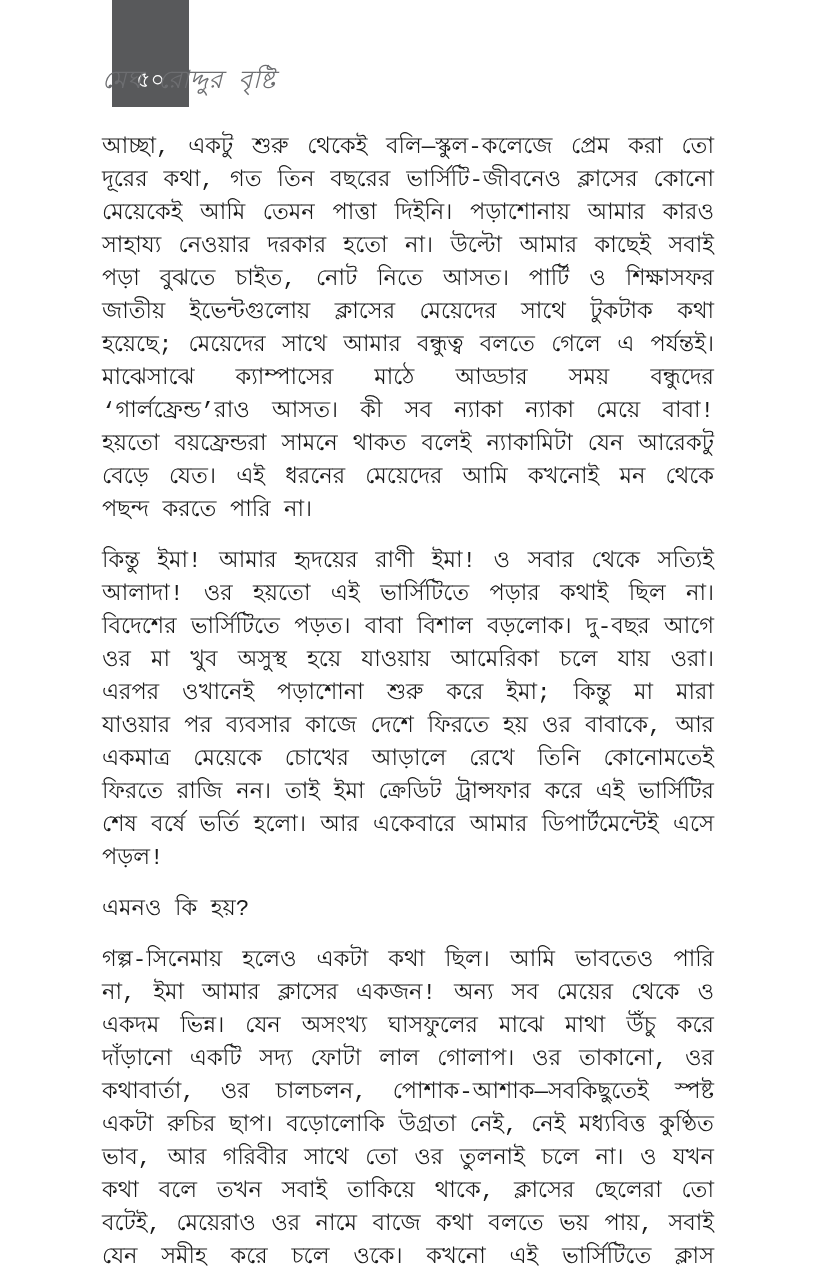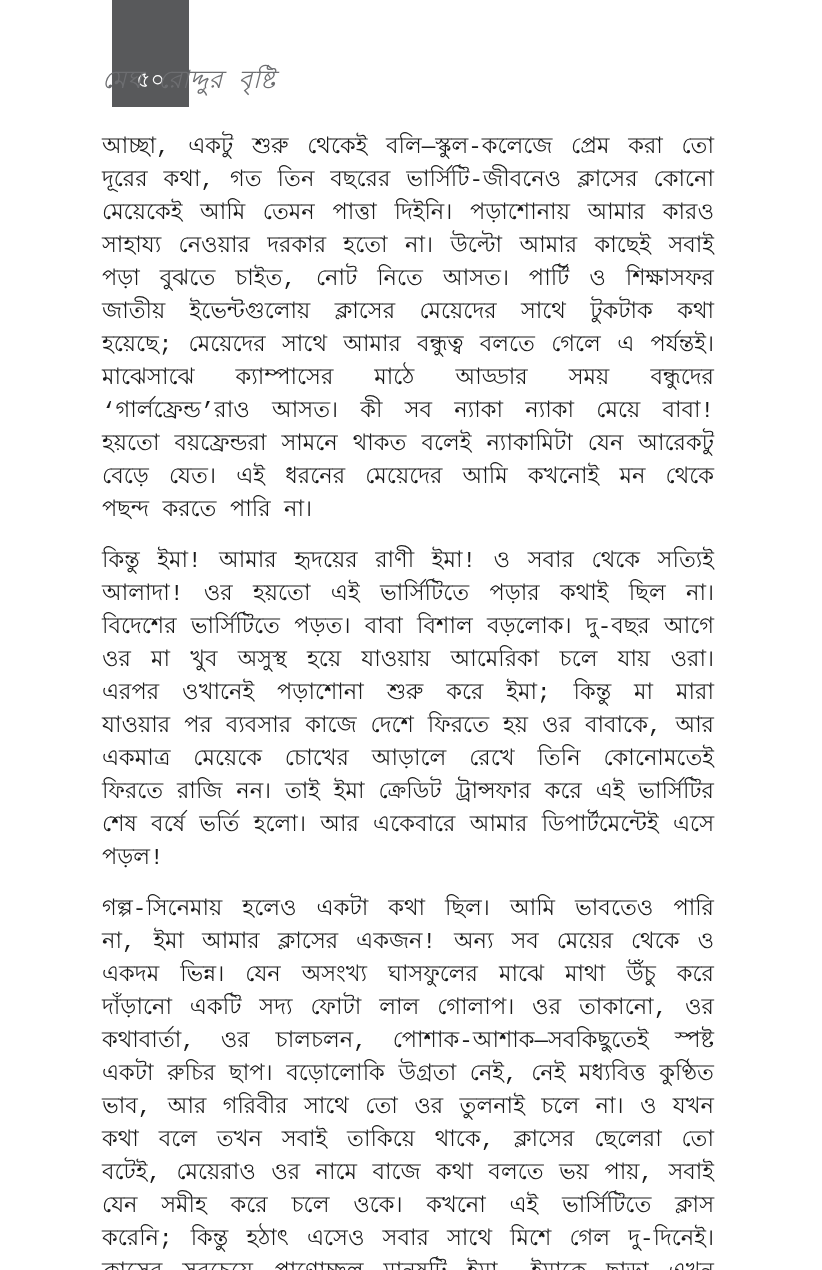--- a/index.html
+++ b/index.html
@@ -69,16 +69,17 @@
 
   <div class="page-tab">
     <span class="page-number">৫০</span>
   </div>
 
   <div class="running-title">মেঘ রোদ্দুর বৃষ্টি</div>
 
   <div class="body-text">
     <p>আচ্ছা, একটু শুরু থেকেই বলি—স্কুল-কলেজে প্রেম করা তো দূরের কথা, গত তিন বছরের ভার্সিটি-জীবনেও ক্লাসের কোনো মেয়েকেই আমি তেমন পাত্তা দিইনি। পড়াশোনায় আমার কারও সাহায্য নেওয়ার দরকার হতো না। উল্টো আমার কাছেই সবাই পড়া বুঝতে চাইত, নোট নিতে আসত। পার্টি ও শিক্ষাসফর জাতীয় ইভেন্টগুলোয় ক্লাসের মেয়েদের সাথে টুকটাক কথা হয়েছে; মেয়েদের সাথে আমার বন্ধুত্ব বলতে গেলে এ পর্যন্তই। মাঝেসাঝে ক্যাম্পাসের মাঠে আড্ডার সময় বন্ধুদের ‘গার্লফ্রেন্ড’রাও আসত। কী সব ন্যাকা ন্যাকা মেয়ে বাবা! হয়তো বয়ফ্রেন্ডরা সামনে থাকত বলেই ন্যাকামিটা যেন আরেকটু বেড়ে যেত। এই ধরনের মেয়েদের আমি কখনোই মন থেকে পছন্দ করতে পারি না।</p>
     <p>কিন্তু ইমা! আমার হৃদয়ের রাণী ইমা! ও সবার থেকে সত্যিই আলাদা! ওর হয়তো এই ভার্সিটিতে পড়ার কথাই ছিল না। বিদেশের ভার্সিটিতে পড়ত। বাবা বিশাল বড়লোক। দু-বছর আগে ওর মা খুব অসুস্থ হয়ে যাওয়ায় আমেরিকা চলে যায় ওরা। এরপর ওখানেই পড়াশোনা শুরু করে ইমা; কিন্তু মা মারা যাওয়ার পর ব্যবসার কাজে দেশে ফিরতে হয় ওর বাবাকে, আর একমাত্র মেয়েকে চোখের আড়ালে রেখে তিনি কোনোমতেই ফিরতে রাজি নন। তাই ইমা ক্রেডিট ট্রান্সফার করে এই ভার্সিটির শেষ বর্ষে ভর্তি হলো। আর একেবারে আমার ডিপার্টমেন্টেই এসে পড়ল!</p>
+    <p>এমনও কি হয়?</p>
     <p>গল্প-সিনেমায় হলেও একটা কথা ছিল। আমি ভাবতেও পারি না, ইমা আমার ক্লাসের একজন! অন্য সব মেয়ের থেকে ও একদম ভিন্ন। যেন অসংখ্য ঘাসফুলের মাঝে মাথা উঁচু করে দাঁড়ানো একটি সদ্য ফোটা লাল গোলাপ। ওর তাকানো, ওর কথাবার্তা, ওর চালচলন, পোশাক-আশাক—সবকিছুতেই স্পষ্ট একটা রুচির ছাপ। বড়োলোকি উগ্রতা নেই, নেই মধ্যবিত্ত কুণ্ঠিত ভাব, আর গরিবীর সাথে তো ওর তুলনাই চলে না। ও যখন কথা বলে তখন সবাই তাকিয়ে থাকে, ক্লাসের ছেলেরা তো বটেই, মেয়েরাও ওর নামে বাজে কথা বলতে ভয় পায়, সবাই যেন সমীহ করে চলে ওকে। কখনো এই ভার্সিটিতে ক্লাস করেনি; কিন্তু হঠাৎ এসেও সবার সাথে মিশে গেল দু-দিনেই। ক্লাসের সবচেয়ে প্রাণোচ্ছল মানুষটি ইমা, ইমাকে ছাড়া এখন সি-সেকশন কল্পনাই করা যায় না। একদিন ক্লাসে আসেনি, অমনি সবাই ওর জন্য অস্থির হয়ে গেল! এমনকি স্যাররা পর্যন্ত ওর খোঁজ করছিল। ইমা! কেমন একটা আবেশ ছড়িয়ে রাখে ওর চারপাশে; ফুলের মিষ্টি সুবাসের মতো, ও থাকলে আনন্দ, আর না থাকলে সেই শূন্যস্থান পূরণের কেউ থাকে না।</p>
   </div>
 
 </div>
 
 </body></html>

